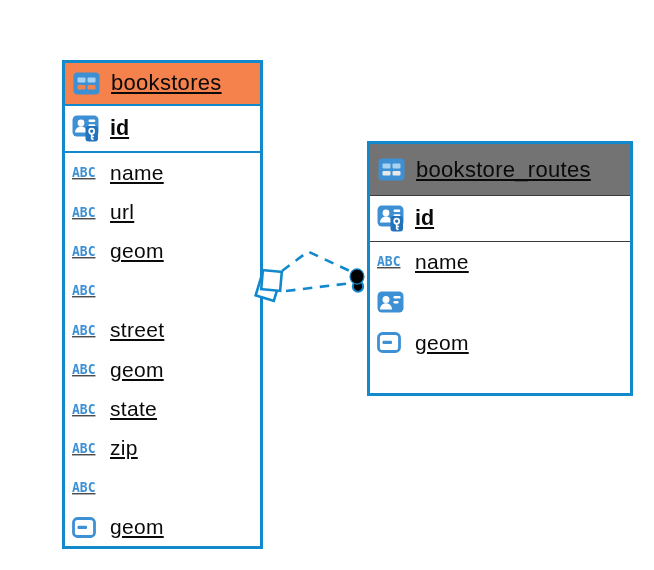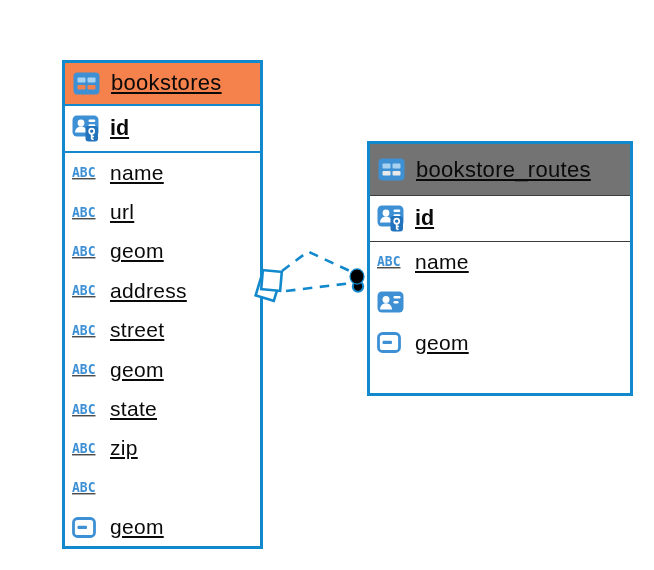--- a/index.html
+++ b/index.html
@@ -123,21 +123,20 @@
     <div class="f-row">
       <span class="icon">
           <span class="abc">ABC</span>
         </span>
       <span class="lbl">geom</span>
     </div>
     <div class="f-row">
       <span class="icon">
           <span class="abc">ABC</span>
         </span>
-      <span class="lbl">address</span>
     </div>
     <div class="f-row">
       <span class="icon">
           <span class="abc">ABC</span>
         </span>
       <span class="lbl">street</span>
     </div>
     <div class="f-row">
       <span class="icon">
           <span class="abc">ABC</span>

